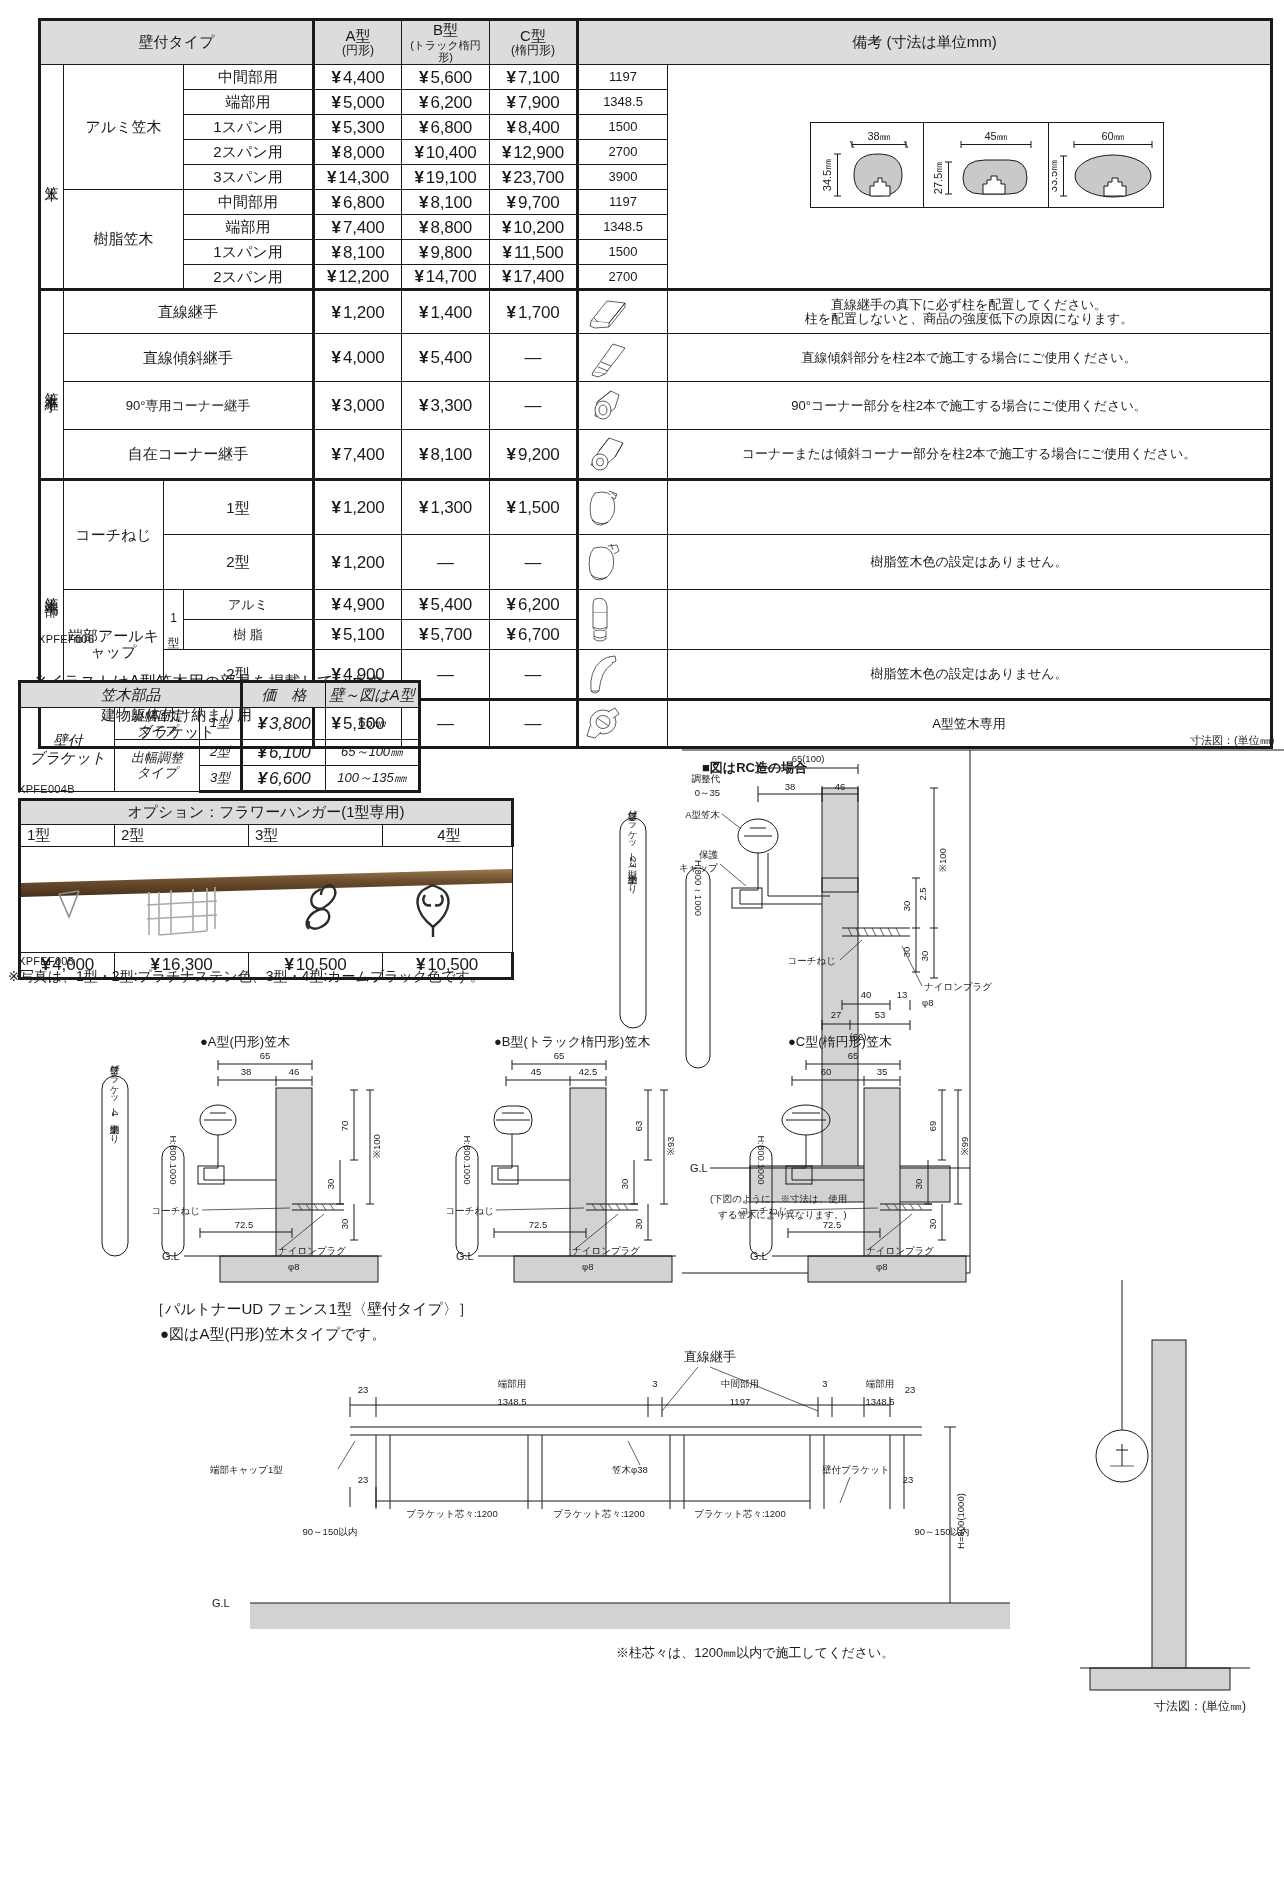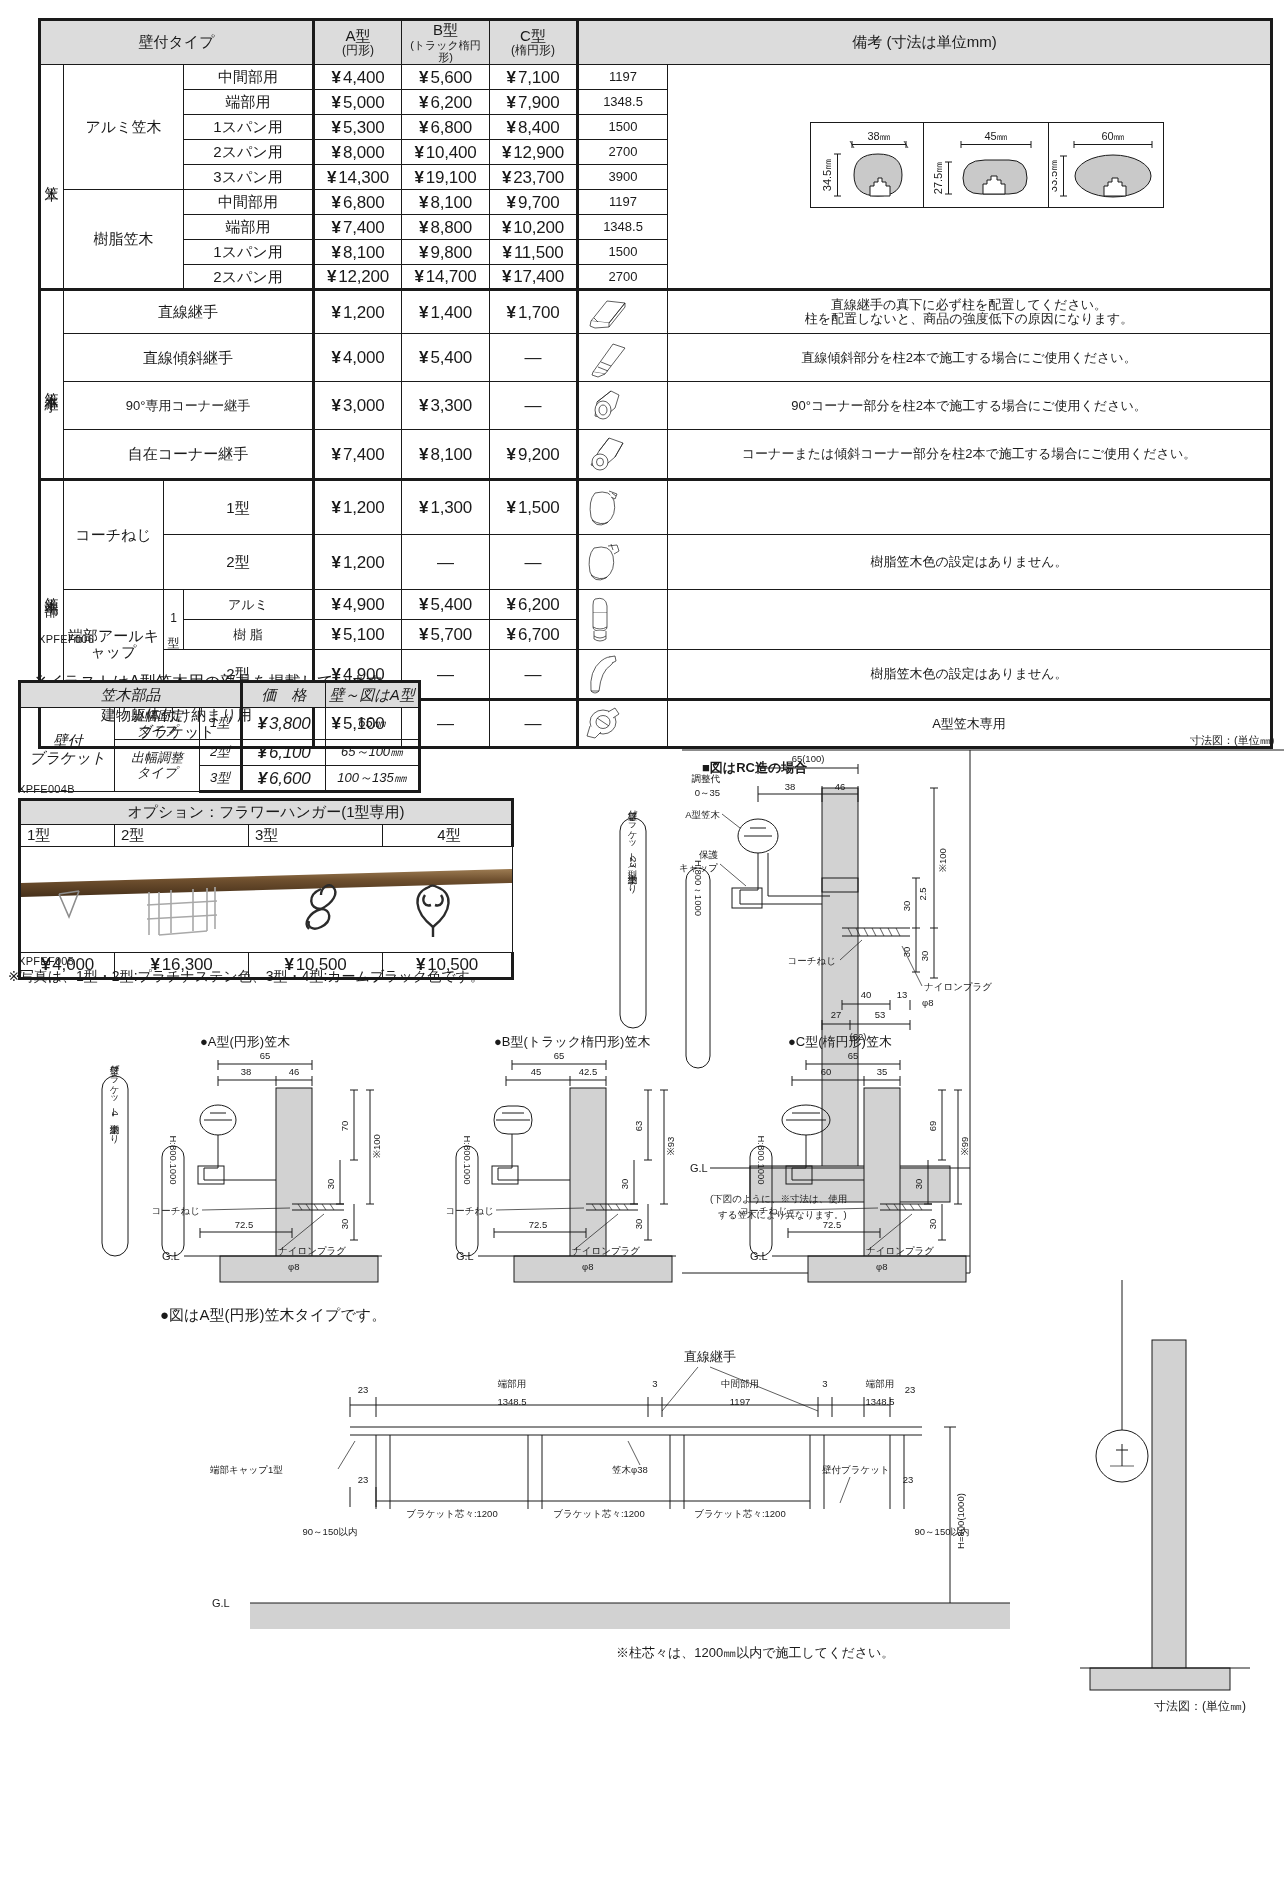--- a/index.html
+++ b/index.html
@@ -697,20 +697,21 @@
         <text x="196" y="242" class="dtxt-s">φ8</text>
         <rect x="70" y="118" width="22" height="110" rx="11" class="dln" fill="#fff"></rect>
         <text x="81" y="132" class="dtxt-s" style="writing-mode:tb" text-anchor="middle">H:800.1000</text>
         <line class="dln" x1="92" y1="228" x2="290" y2="228"></line>
         <text x="70" y="232" class="dtxt">G.L</text>
       </g>
     </svg>
   </div>
 
   <div class="abs" style="left:150px; top:1300px; width:1000px; height:300px">
+    <div style="font-size:15px">［パルトナーUD フェンス1型〈壁付タイプ〉］</div>
     <div style="font-size:15px; margin-top:6px; margin-left:10px">●図はA型(円形)笠木タイプです。</div>
   </div>
 
   <div class="abs" style="left:150px; top:1345px; width:1000px; height:330px">
     <svg width="1000" height="330" viewBox="0 0 1000 330">
 
       <text x="534" y="16" class="dtxt" style="font-size:13px">直線継手</text>
       <path class="dln-t" d="M548 22 L512 66"></path>
       <path class="dln-t" d="M560 22 L668 66"></path>
 

